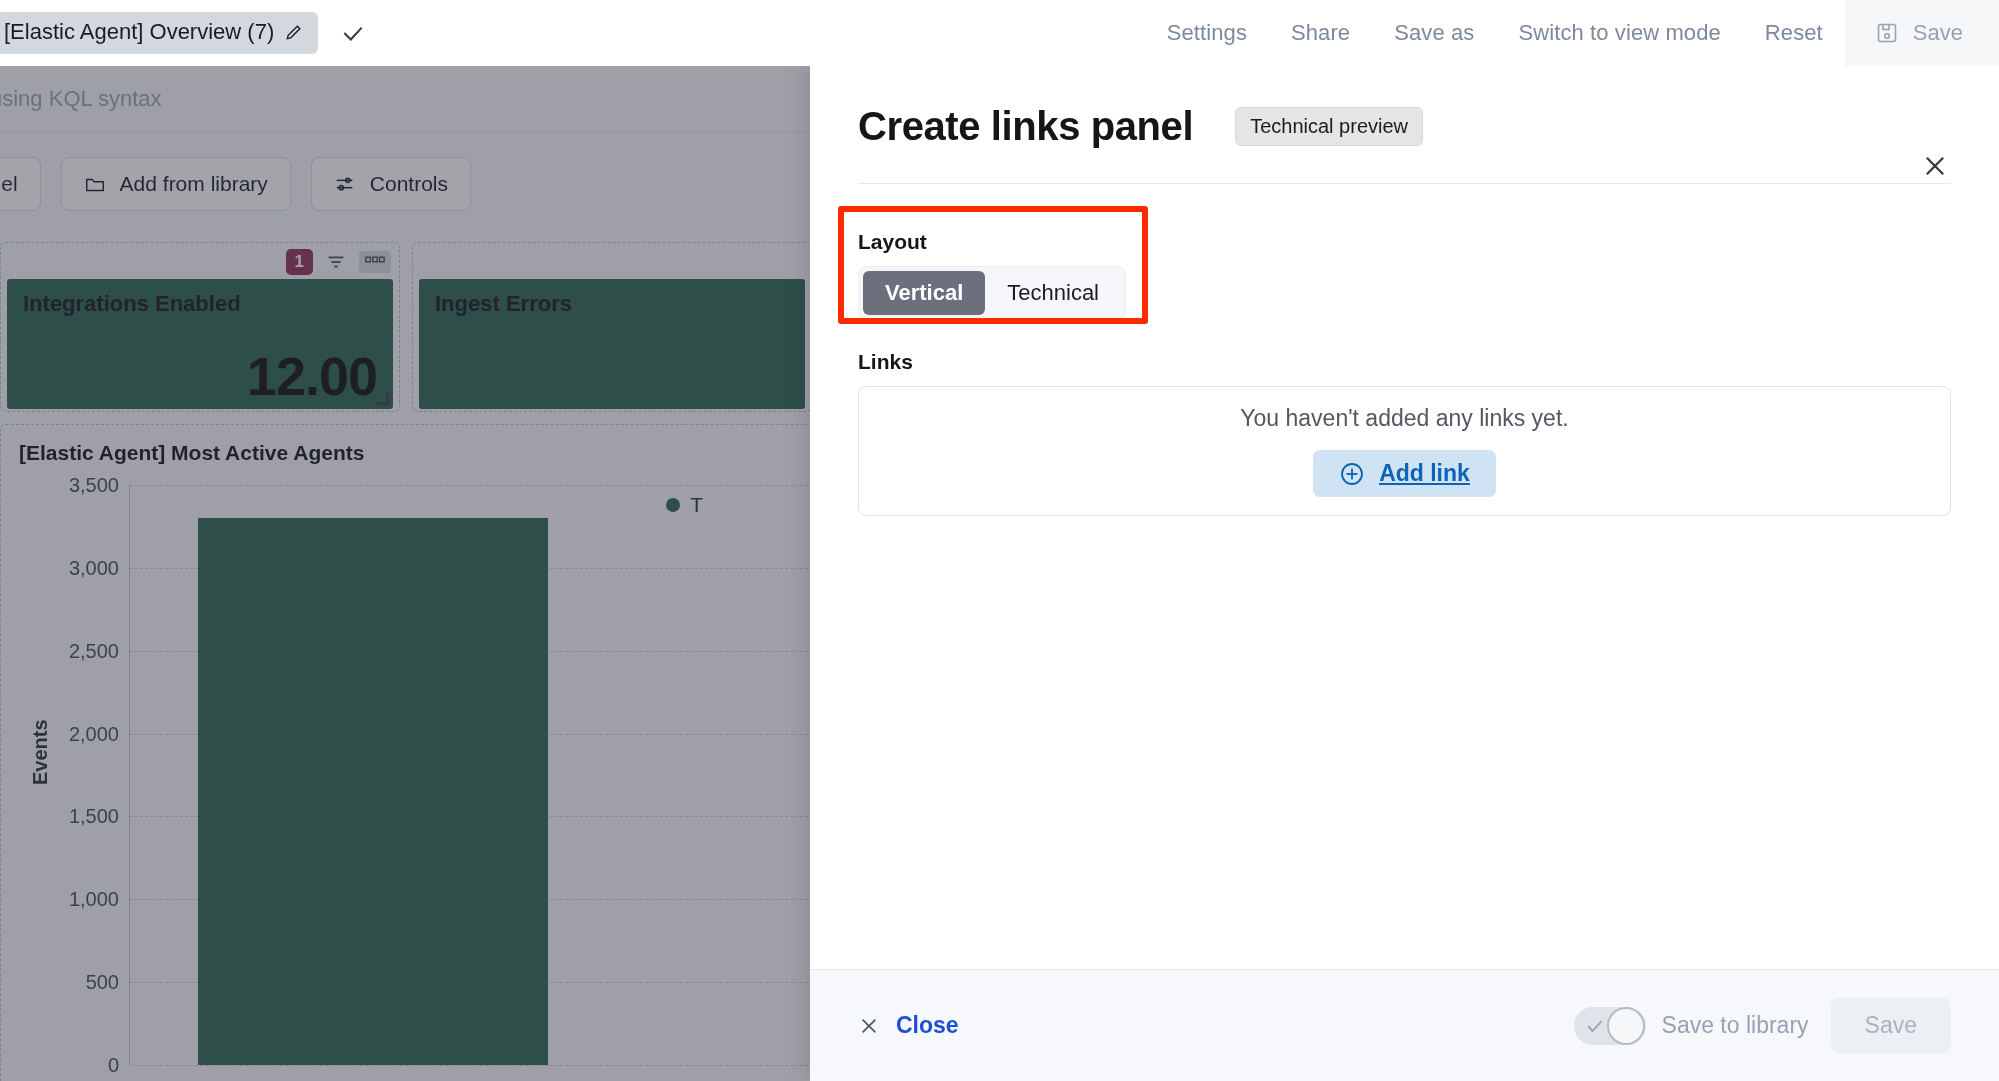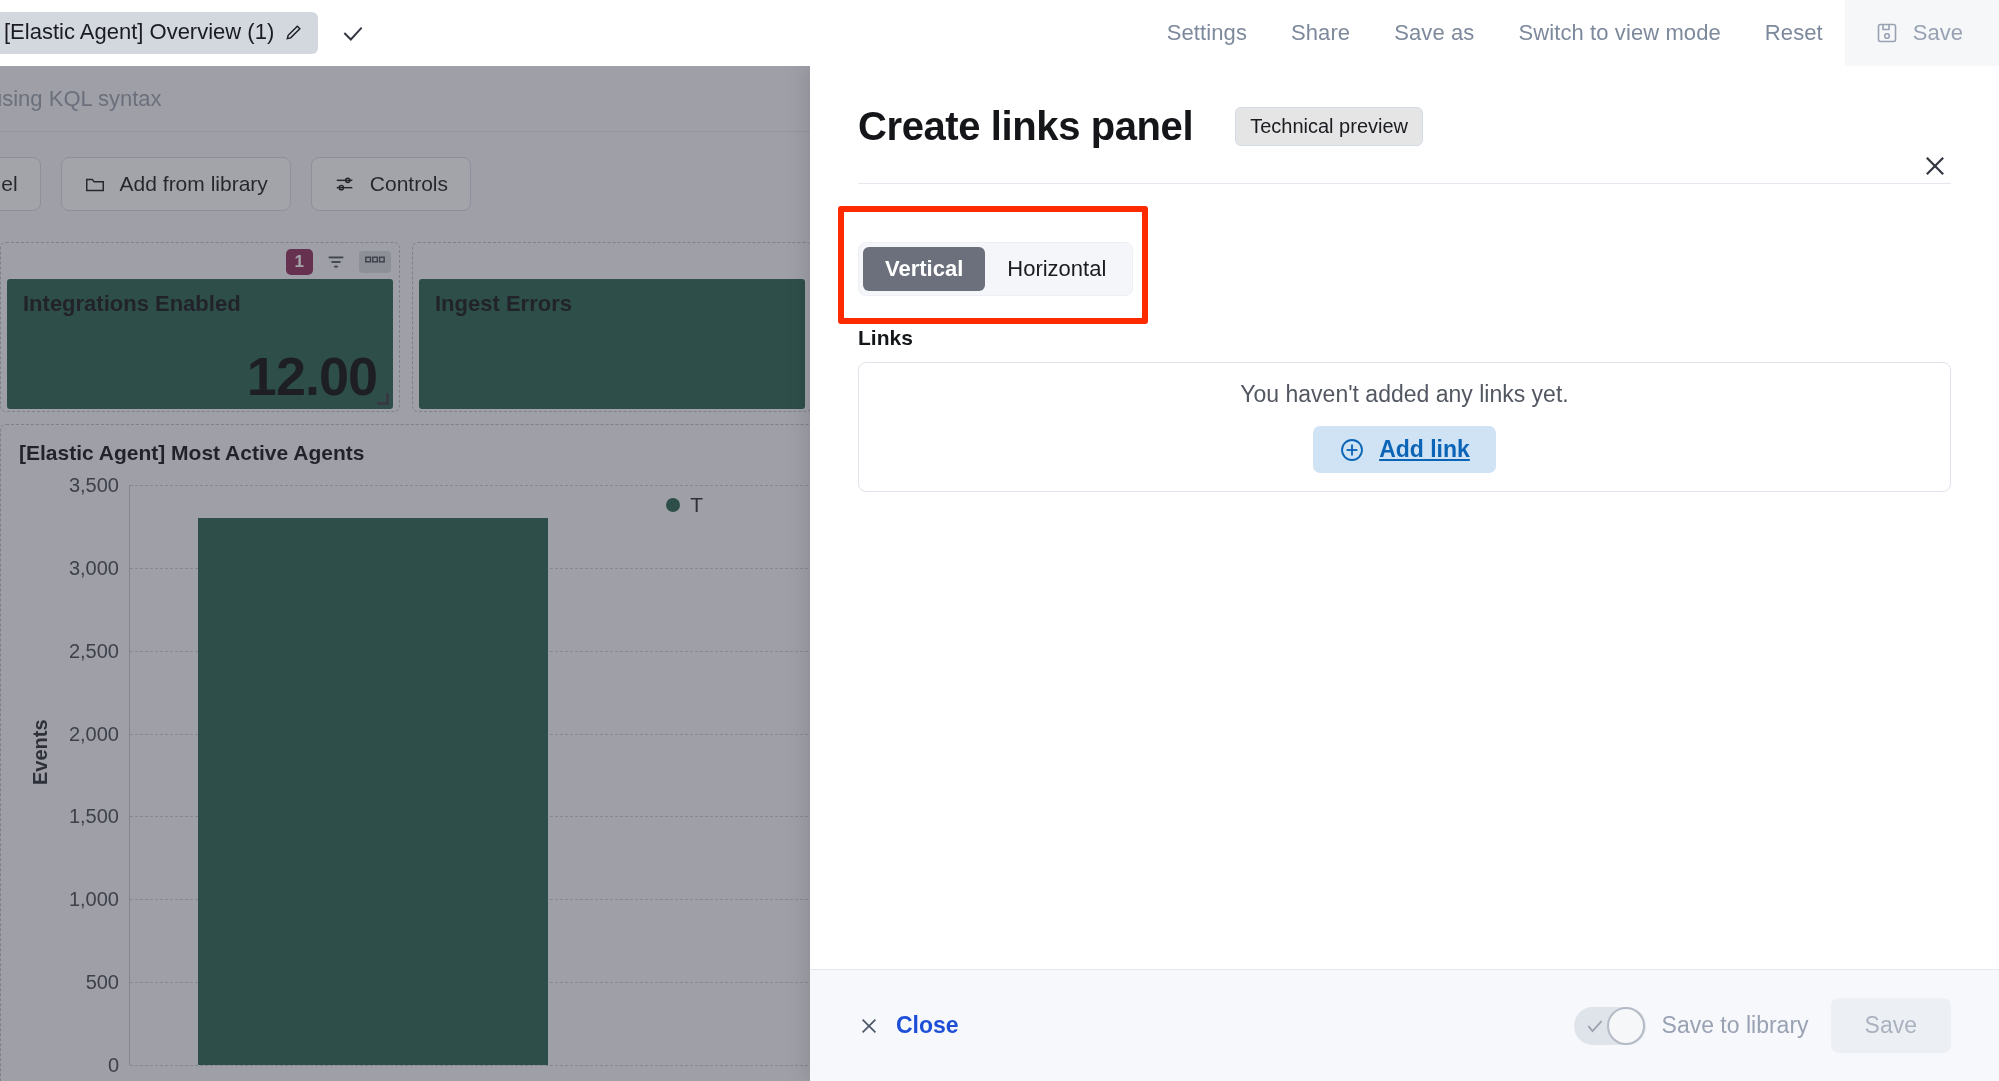--- a/index.html
+++ b/index.html
@@ -202,21 +202,21 @@
     font-size: 23px; color: #aab2bf; cursor: default;
   }
 </style>
 </head>
 <body>
 
 <div id="app">
 
   <div class="topbar">
     <div class="title-chip">
-      <span>[Elastic Agent] Overview (1)</span>
+      <span>[Elastic Agent] Overview (7)</span>
       <span class="pencil-icon">
         <svg viewBox="0 0 24 24" width="20" height="20" fill="none" stroke="#1a1c21" stroke-width="1.7">
           <path d="M4 20l4-1 11-11-3-3L5 16l-1 4z"></path>
         </svg>
       </span>
     </div>
     <span class="check-wrap">
       <svg viewBox="0 0 24 24" width="26" height="26" fill="none" stroke="#343741" stroke-width="1.8">
         <path d="M4 12l6 6L20 7"></path>
       </svg>
@@ -366,23 +366,24 @@
         <span class="preview-badge">Technical preview</span>
       </div>
       <div class="flyout-divider"></div>
     </div>
 
     <div class="flyout-body">
 
       <div class="highlight-box"></div>
 
       <div class="layout-group">
+        <div class="form-label">Layout</div>
         <div class="btn-group">
           <div class="btn-group-item selected">Vertical</div>
-          <div class="btn-group-item">Horizontal</div>
+          <div class="btn-group-item">Technical</div>
         </div>
       </div>
 
       <div class="links-group">
         <div class="form-label">Links</div>
         <div class="links-empty">
           <div class="empty-text">You haven't added any links yet.</div>
           <div class="add-link-btn">
             <span class="plus-icon">
               <svg viewBox="0 0 24 24" width="26" height="26" fill="none" stroke="#0b64b5" stroke-width="1.7">

